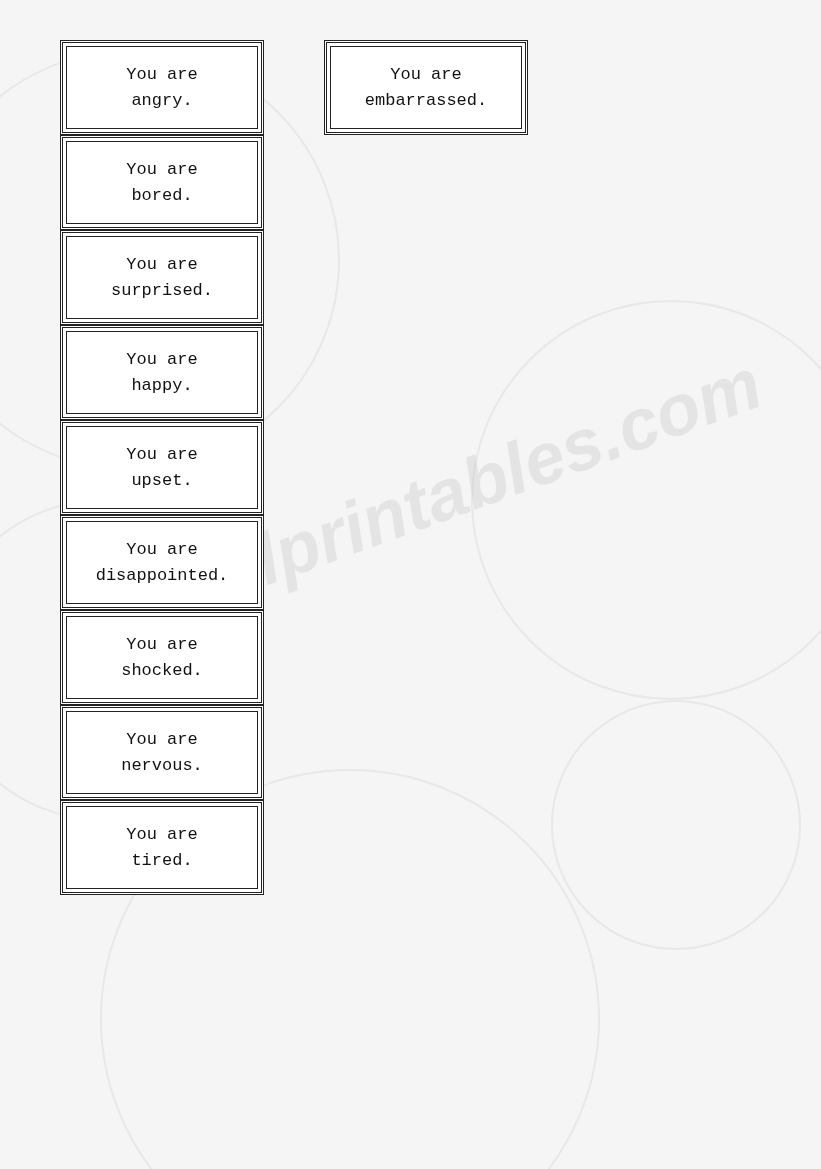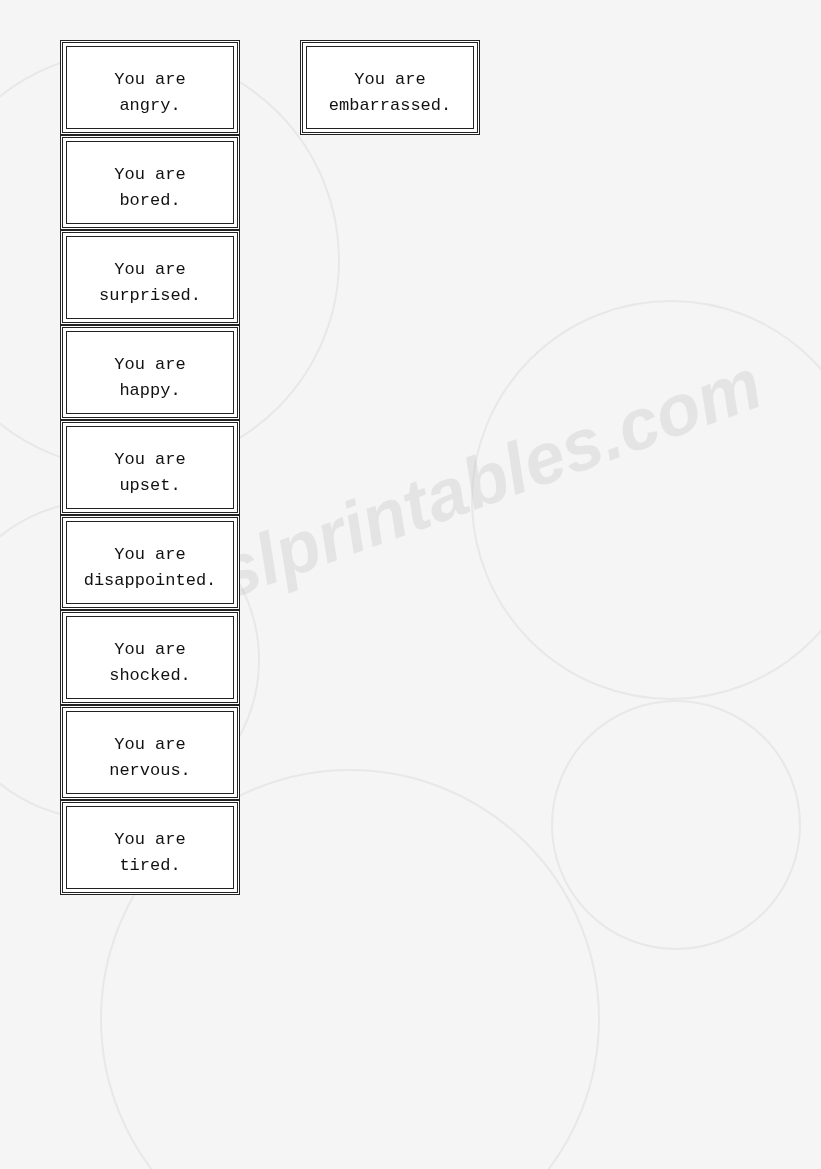--- a/index.html
+++ b/index.html
@@ -103,29 +103,29 @@
     
     .right-column {
       display: flex;
       flex-direction: column;
       gap: 0px;
       padding-top: 0px;
     }
 
     
     .card {
-      width: 180px;
+      width: 204px;
       border: 3px double #222;
       padding: 14px 30px;
       text-align: center;
       background-color: #fff;
       display: flex;
       flex-direction: column;
       align-items: center;
-      justify-content: flex-end;
+      justify-content: center;
       min-height: 95px;
       position: relative;
     }
 
     
     .card::before {
       content: '';
       position: absolute;
       top: 3px;
       left: 3px;

